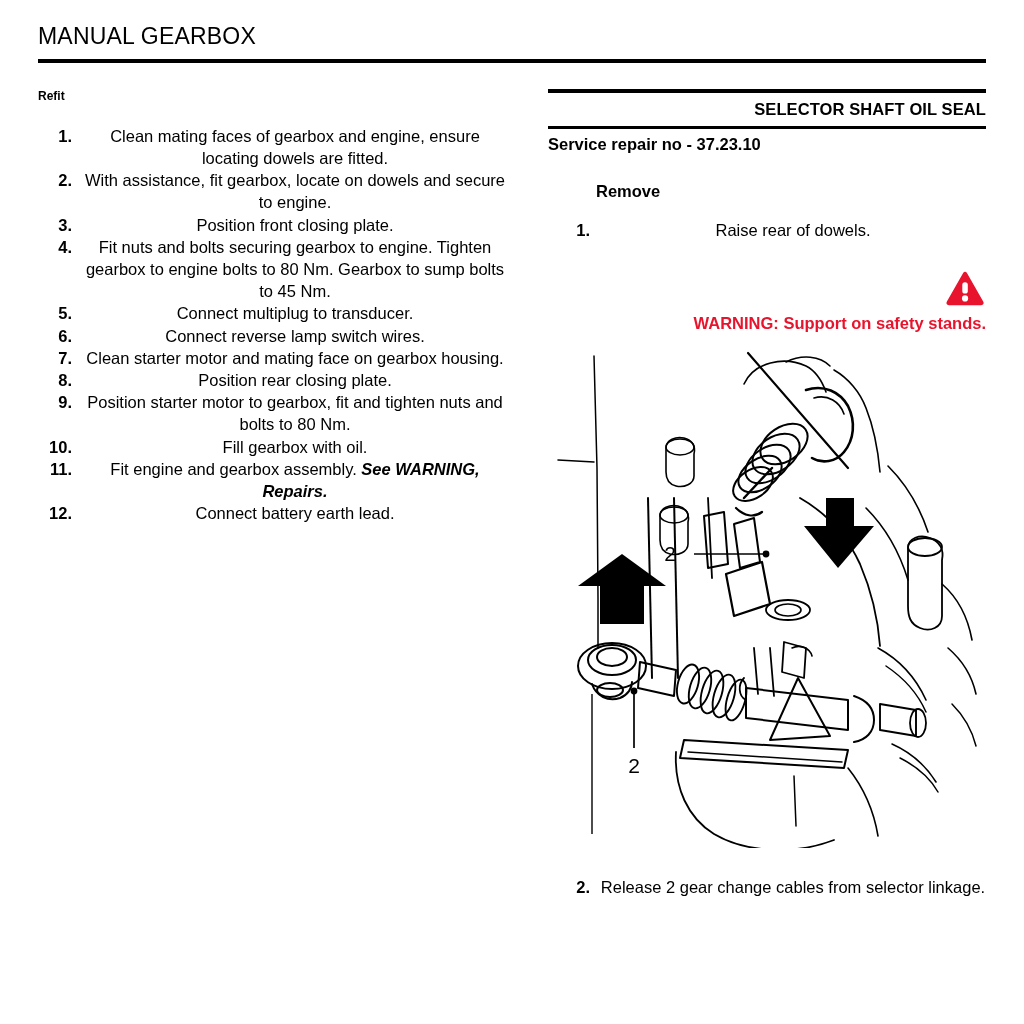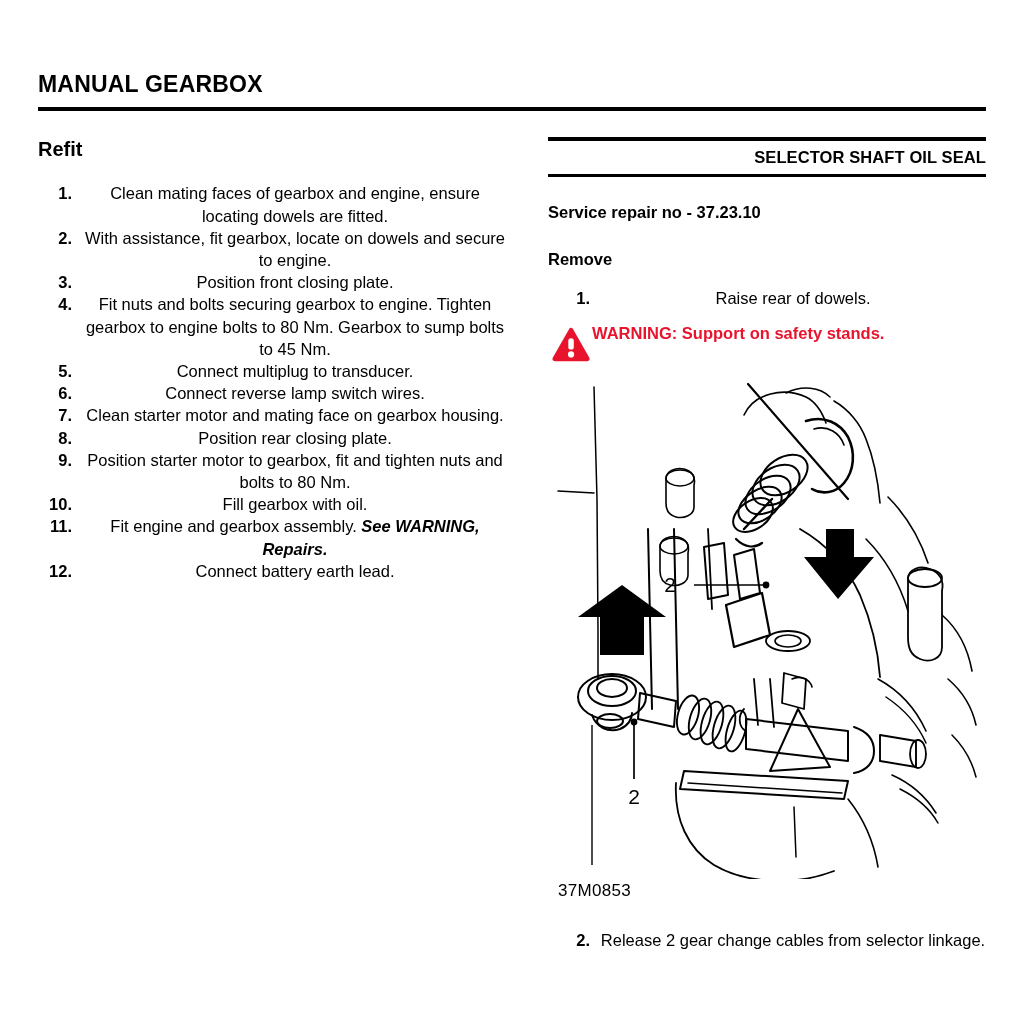--- a/index.html
+++ b/index.html
@@ -19,25 +19,24 @@
     position: absolute;
     left: 38px;
     top: 0;
     width: 948px;
     height: 1024px;
   }
 
   
   .page-title {
     font-size: 23px;
-    font-weight: bold;
+    font-weight: normal;
     letter-spacing: 0.2px;
-    padding-top: 47px;
+    padding-top: 24px;
     line-height: 1.1;
-    margin-top: 25px;
   }
   .title-rule {
     margin-top: 10px;
     height: 4px;
     background: #000;
     width: 948px;
   }
 
   
   .columns {
@@ -49,21 +48,21 @@
     flex: 0 0 470px;
   }
   .col-gap { flex: 0 0 40px; }
   .col-right {
     width: 438px;
     flex: 0 0 438px;
   }
 
   
   .sub-head {
-    font-size: 20px;
+    font-size: 12px;
     font-weight: bold;
     line-height: 1.2;
   }
 
   
   .steps {
     list-style: none;
     margin: 0;
     padding: 0;
   }
@@ -105,33 +104,35 @@
     font-size: 16.5px;
     font-weight: bold;
     letter-spacing: 0.1px;
     padding: 7px 0 7px 0;
     line-height: 1.15;
     text-align: right;
   }
   .service-no {
     font-size: 16.5px;
     font-weight: bold;
-    margin-top: 26px;
+    margin-top: 6px;
   }
   .remove-head {
     font-size: 16.5px;
     font-weight: bold;
     margin-top: 28px;
+    margin-left: 48px;
   }
 
   
   .warning {
     display: flex;
-    align-items: flex-start;
-    margin-top: 14px;
+    align-items: flex-end;
+    margin-top: 26px;
+    flex-direction: column;
   }
   .warn-icon {
     flex: 0 0 44px;
     height: 40px;
     margin-top: 2px;
   }
   .warn-text {
     font-size: 16.5px;
     font-weight: bold;
     line-height: 1.2;
@@ -379,21 +380,20 @@
           <g fill="#000" stroke="none">
             <circle cx="218" cy="206" r="3.4"></circle>
             <circle cx="86" cy="343" r="3.4"></circle>
           </g>
           <g font-family="Liberation Sans, sans-serif" font-size="21" fill="#000">
             <text x="122" y="213" text-anchor="middle">2</text>
             <text x="86" y="425" text-anchor="middle">2</text>
           </g>
         </svg>
 
-        <div class="fig-caption">37M0853</div>
       </div>
 
       <ol class="steps after-figure">
         <li class="step">
           <span class="step-num">2.</span>
           <span class="step-text">Release 2 gear change cables from selector linkage.</span>
         </li>
       </ol>
 
     </div>

